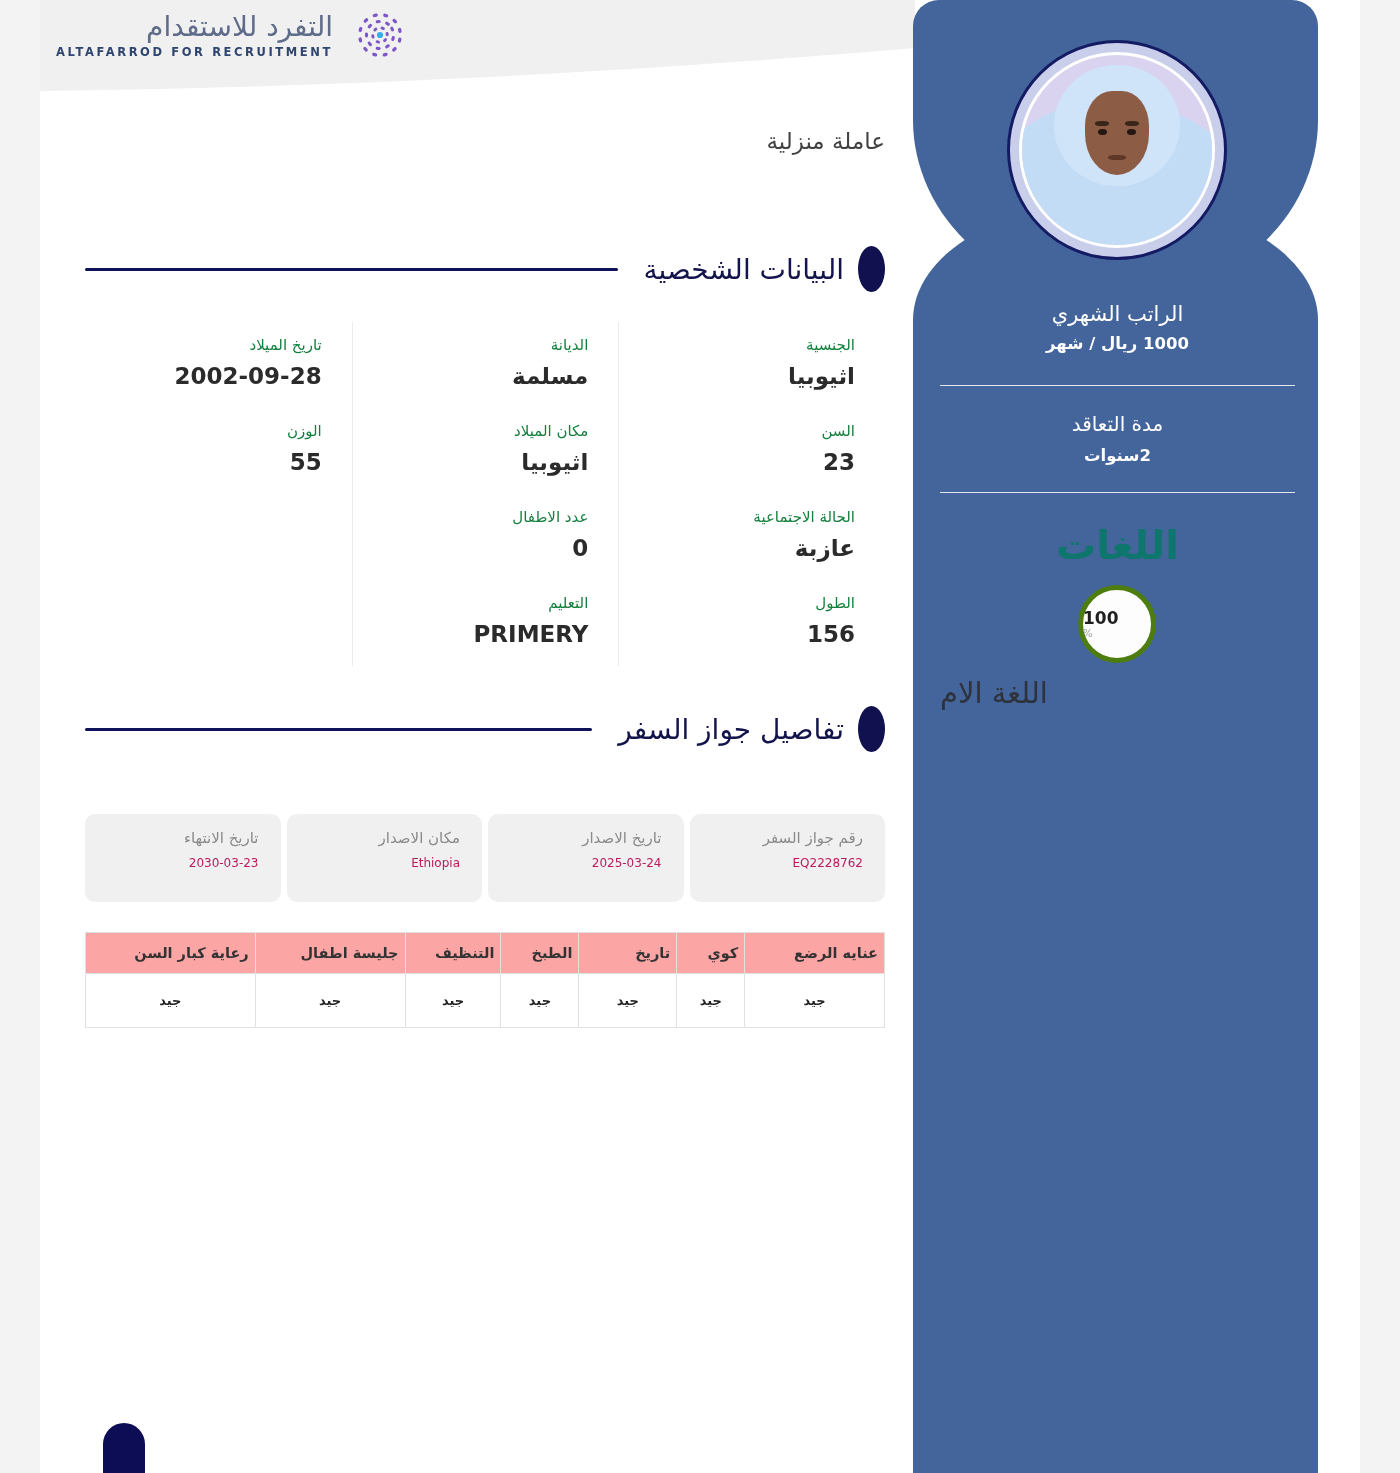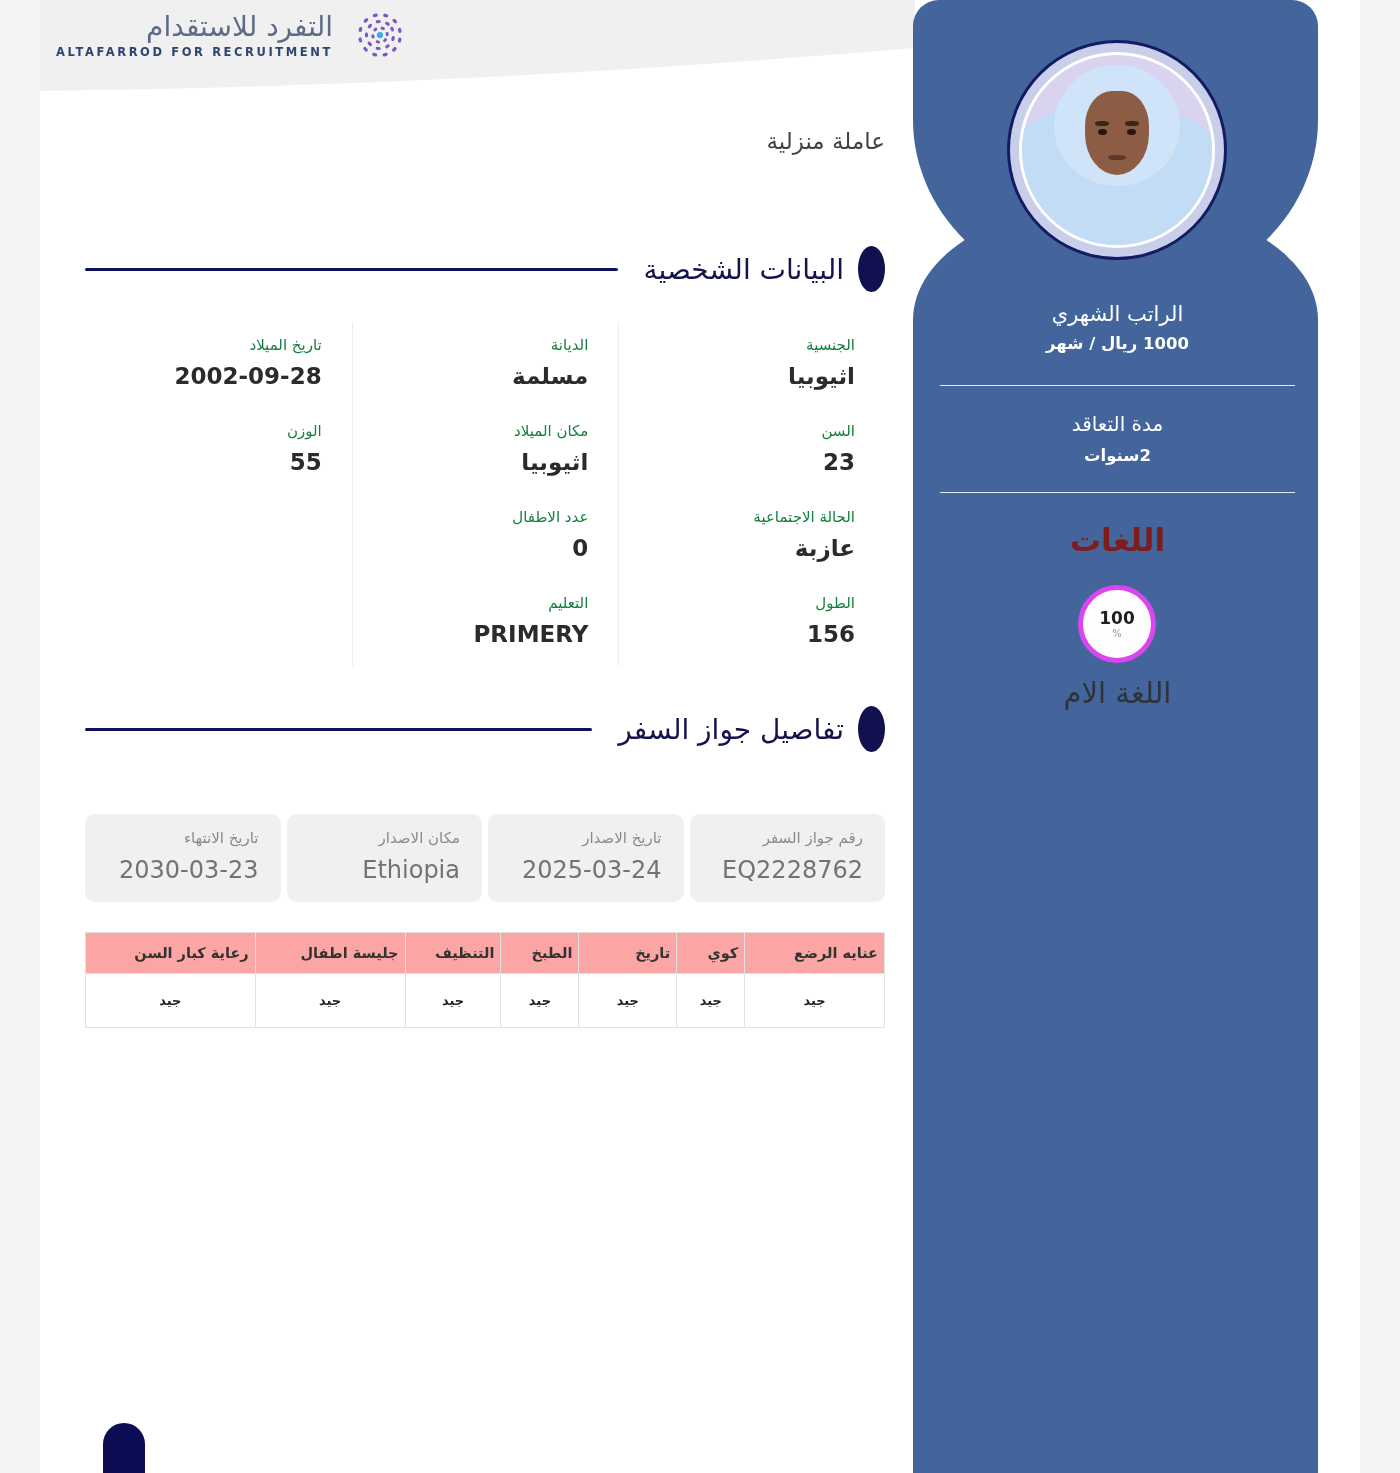--- a/index.html
+++ b/index.html
@@ -30,21 +30,21 @@
   .pgrid { display:grid; grid-template-columns:1fr 1fr 1fr; margin-top:30px; }
   .pcell { padding:14px 30px 14px 10px; min-height:86px; }
   .pcell:not(:nth-child(3n)) { border-left:1px solid #ececec; }
   .plabel { font-size:15px; color:#15803d; }
   .pvalue { font-size:23px; font-weight:700; color:#2b2b2b; margin-top:9px; }
 
   
   .boxes { display:flex; gap:6px; margin-top:22px; }
   .pbox { flex:1; background:#f0f0f0; border-radius:10px; padding:15px 22px; height:88px;margin-top:40px; }
   .pbox-label { font-size:15px; color:#8a8a8a; }
-  .pbox-value { font-size:24px; color:#737373; margin-top:9px; }
+  .pbox-value { font-size:12px; color:#be185d; margin-top:9px; }
 
   
   .skills-table { width:100%; border-collapse:collapse; margin-top:30px; }
   .skills-table th { background:#fca5a5; border:1px solid #e1e1e1; font-size:14.5px; font-weight:700; color:#333; padding:12px 6px; }
   .skills-table td { background:#fff; border:1px solid #e1e1e1; font-size:13px; font-weight:700; color:#222; padding:19px 6px; text-align:center; }
 
   
   .dome-top { position:absolute; left:913px; top:0; width:405px; height:300px; background:#44659c;
               border-radius:26px 26px 50% 50% / 26px 26px 180px 180px; }
   .col-main { position:absolute; left:913px; top:200px; width:405px; height:1273px; background:#44659c;
@@ -65,26 +65,26 @@
   .eye { position:absolute; top:45%; width:14%; height:8%; background:#241610; border-radius:50%; }
   .eye.l { left:20%; } .eye.r { right:20%; }
   .mouth { position:absolute; top:76%; left:36%; width:28%; height:6%; background:#5e3726; border-radius:40%; }
 
   
   .sb-text { position:absolute; left:940px; width:355px; text-align:center; color:#ffffff; }
   .sb-label { font-size:21px; }
   .sb-label-sm { font-size:20px; }
   .sb-value { font-size:16.5px; font-weight:700; }
   .sb-divider { position:absolute; left:940px; width:355px; height:1px; background:rgba(255,255,255,.85); }
-  .lang-title { position:absolute; left:940px; width:355px; text-align:center; font-size:31px; font-weight:700; color:#7f1d1d; }
-  .lang-circle { position:absolute; left:1078px; top:585px; width:78px; height:78px; border:5px solid #d946ef;
-                 background:#fdfdfd; border-radius:50%; display:flex; flex-direction:column; align-items:center; justify-content:center; }
+  .lang-title { position:absolute; left:940px; width:355px; text-align:center; font-size:40px; font-weight:700; color:#0f766e; }
+  .lang-circle { position:absolute; left:1078px; top:585px; width:78px; height:78px; border:5px solid #4d7c0f;
+                 background:#fdfdfd; border-radius:50%; display:flex; flex-direction:column; align-items:flex-start; justify-content:center; }
   .lang-pct { font-size:17px; font-weight:700; color:#1f1f1f; line-height:1; }
   .lang-pct-sign { font-size:10px; color:#999; line-height:1; margin-top:2px; }
-  .lang-label { position:absolute; left:940px; width:355px; text-align:center; font-size:29px; color:#2e323a; }
+  .lang-label { position:absolute; left:940px; width:355px; text-align:left; font-size:29px; color:#2e323a; }
 
   .pill-bottom { position:absolute; left:103px; top:1423px; width:42px; height:50px; background:#0d0d55;
                  border-radius:22px 22px 0 0; }
 </style>
 </head>
 <body>
 
 <div class="page">
 
   <div class="card"></div>

